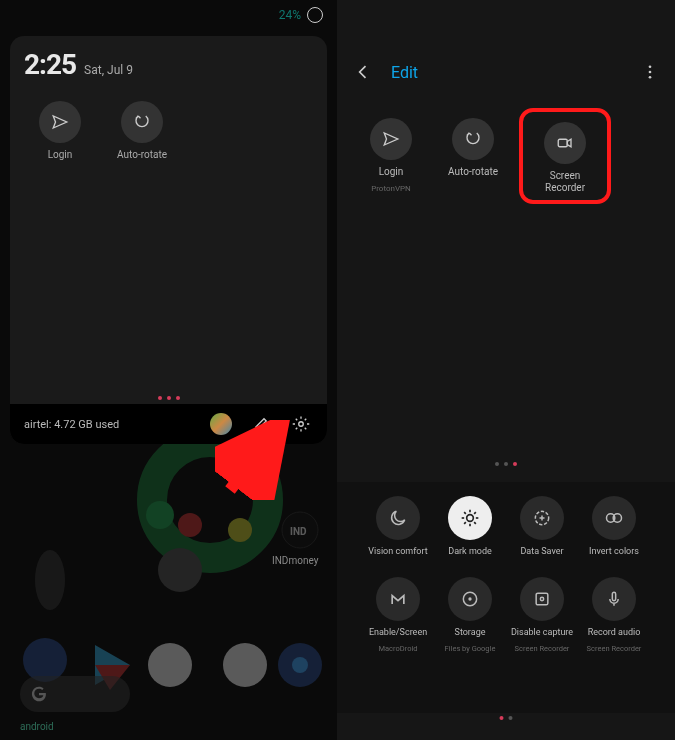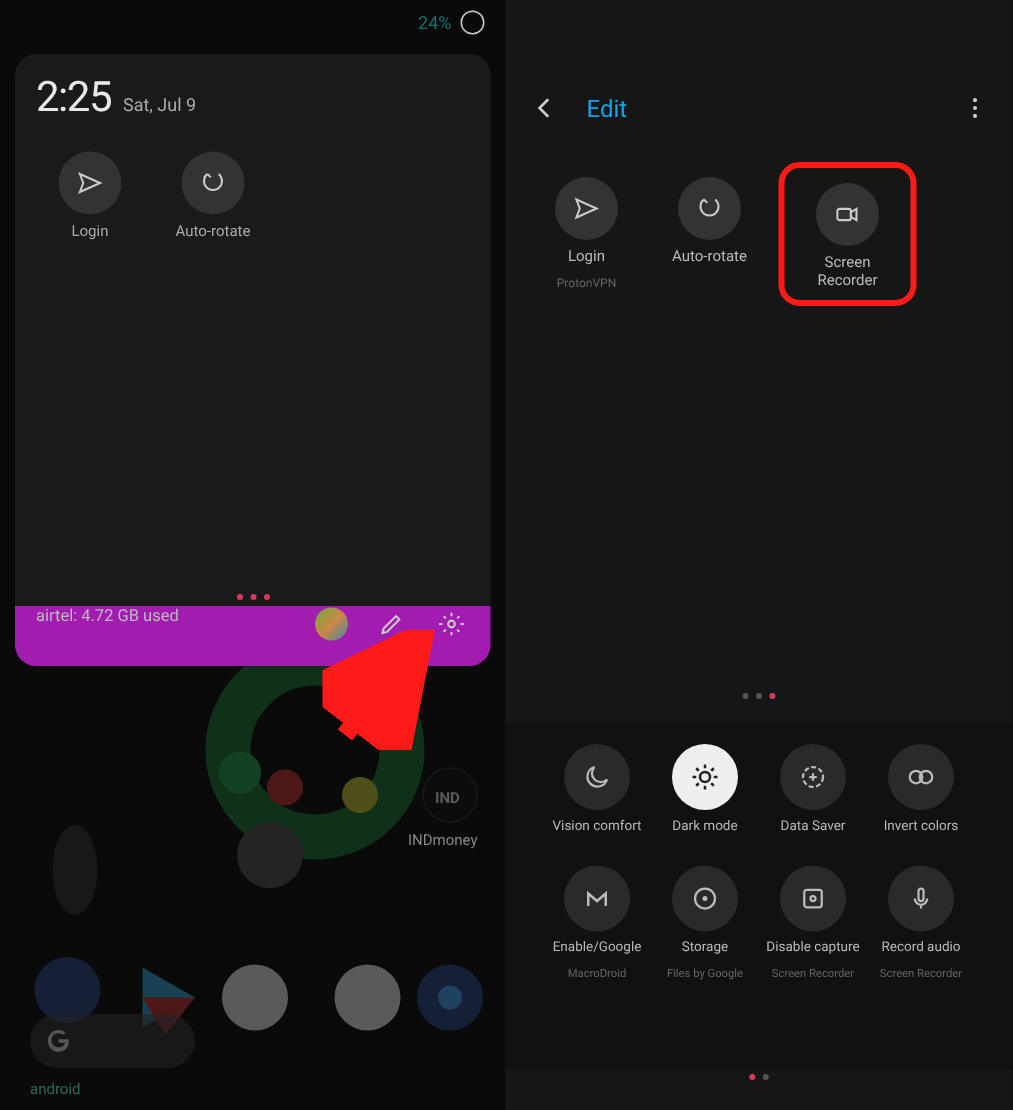--- a/index.html
+++ b/index.html
@@ -5,34 +5,34 @@
 html,body{margin:0;padding:0;background:#0a0a0a;font-family:-apple-system,Roboto,sans-serif;color:#e0e0e0}
 .stage{width:675px;height:740px;background:#0a0a0a;display:flex;position:relative}
 .phone-left{width:337px;height:740px;background:#0a0a0a;position:relative}
 .phone-right{width:338px;height:740px;background:#161616;position:relative}
 
 
 .status-bar{height:30px;display:flex;align-items:center;justify-content:flex-end;padding:0 14px;font-size:12px;color:#0f766e;gap:6px}
 .battery-ring{width:14px;height:14px;border:1.5px solid #ccc;border-radius:50%;display:inline-block}
 .panel{margin:6px 10px 0 10px;background:#1a1a1a;border-radius:14px;padding:12px 14px 10px 14px;position:relative;height:408px;box-sizing:border-box}
 .clock-row{display:flex;align-items:flex-end;gap:8px}
-.time{font-size:28px;font-weight:400;color:#e8e8e8;letter-spacing:-1px}
+.time{font-size:28px;font-weight:700;color:#e8e8e8;letter-spacing:-1px}
 .date{font-size:12px;color:#aaa;margin-bottom:4px}
 .qs-row{display:flex;gap:22px;margin-top:20px;margin-left:6px}
 .qs-tile{display:flex;flex-direction:column;align-items:center;gap:6px;width:60px}
 .qs-circle{width:42px;height:42px;border-radius:50%;background:#333;display:flex;align-items:center;justify-content:center;color:#ccc}
 .qs-label{font-size:10px;color:#aaa;text-align:center}
 .dots{position:absolute;left:50%;transform:translateX(-50%);top:360px;display:flex;gap:5px}
 .dot{width:4px;height:4px;border-radius:50%;background:#d63b5a}
 .brightness-row{position:absolute;left:16px;right:16px;top:382px;display:flex;align-items:center;gap:10px}
 .sun-icon{color:#888}
 .slider{flex:1;height:3px;background:#333;position:relative;border-radius:2px}
 .slider-fill{position:absolute;left:0;top:0;height:3px;background:#d63b5a;border-radius:2px;width:92%}
 .slider-thumb{position:absolute;top:-5px;width:13px;height:13px;border-radius:50%;background:#d63b5a;left:calc(92% - 6px)}
-.panel-footer{position:absolute;left:0;right:0;bottom:0;height:40px;background:#a21caf;border-radius:0 0 14px 14px;display:flex;padding:0 14px;gap:16px}
+.panel-footer{position:absolute;left:0;right:0;bottom:0;height:40px;background:#000000;border-radius:0 0 14px 14px;display:flex;align-items:center;padding:0 14px;gap:16px}
 .footer-text{font-size:11px;color:#bbb;flex:1}
 .footer-btn{width:24px;height:24px;display:flex;align-items:center;justify-content:center;color:#ccc;border-radius:50%}
 .avatar-circle{width:22px;height:22px;border-radius:50%;background:linear-gradient(135deg,#6a4,#c84,#48a)}
 
 
 .red-arrow{position:absolute;pointer-events:none}
 
 
 .home-blur{position:absolute;top:420px;left:0;width:337px;height:320px;opacity:0.35;pointer-events:none;overflow:hidden}
 .googleg-badge{position:absolute;bottom:28px;left:20px;width:100px;height:36px;background:#222;border-radius:18px;display:flex;align-items:center;padding-left:10px;opacity:0.6}
@@ -293,21 +293,21 @@
           <div class="lp-label">Invert colors</div>
         </div>
       </div>
       <div class="lp-row">
         <div class="lp-tile">
           <div class="lp-circle">
               <svg width="20" height="20" viewBox="0 0 24 24">
                 <path fill="none" stroke="currentColor" stroke-width="2" d="M5 18V8l7 6 7-6v10"></path>
               </svg>
             </div>
-          <div class="lp-label">Enable/Google</div>
+          <div class="lp-label">Enable/Screen</div>
           <div class="lp-sub">MacroDroid</div>
         </div>
         <div class="lp-tile">
           <div class="lp-circle">
               <svg width="20" height="20" viewBox="0 0 24 24">
                 <circle cx="12" cy="12" r="8" fill="none" stroke="currentColor" stroke-width="1.8"></circle>
                 <circle cx="12" cy="12" r="2" fill="currentColor"></circle>
               </svg>
             </div>
           <div class="lp-label">Storage</div>

